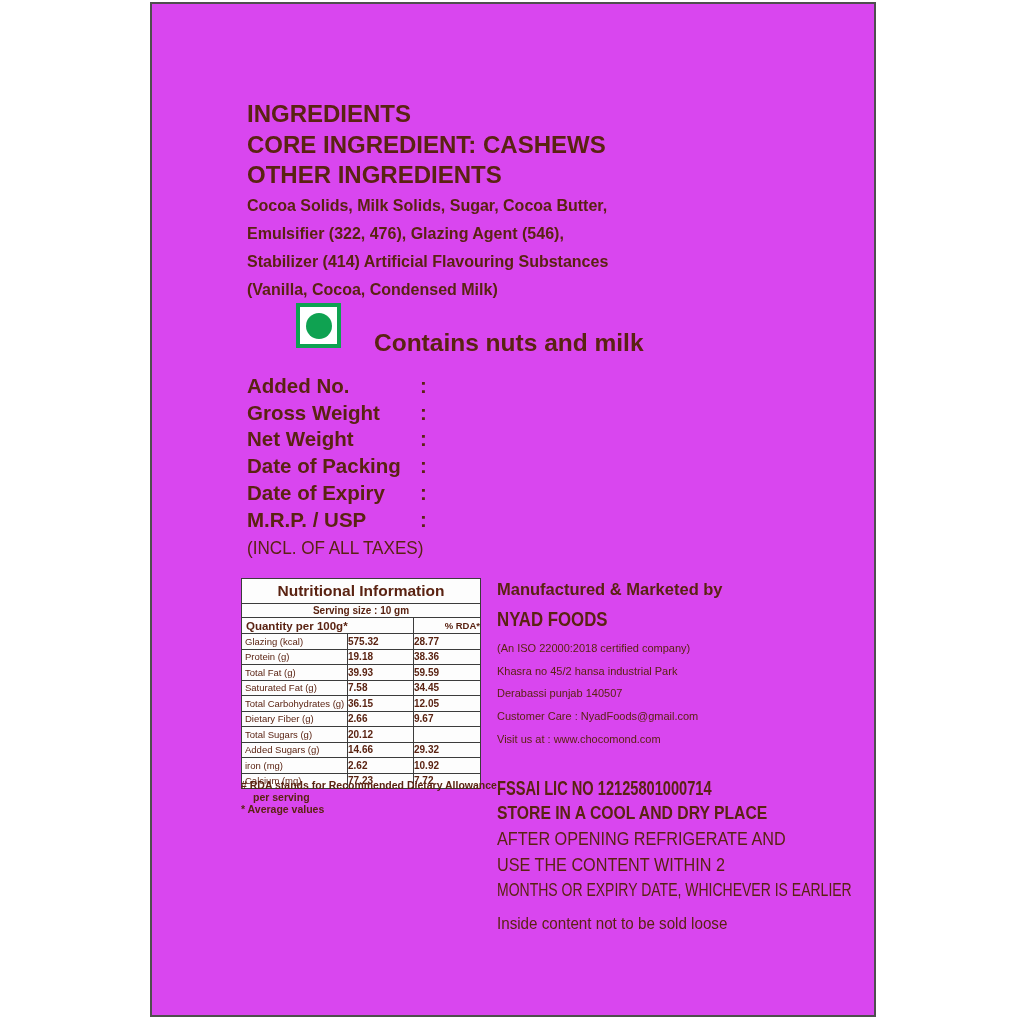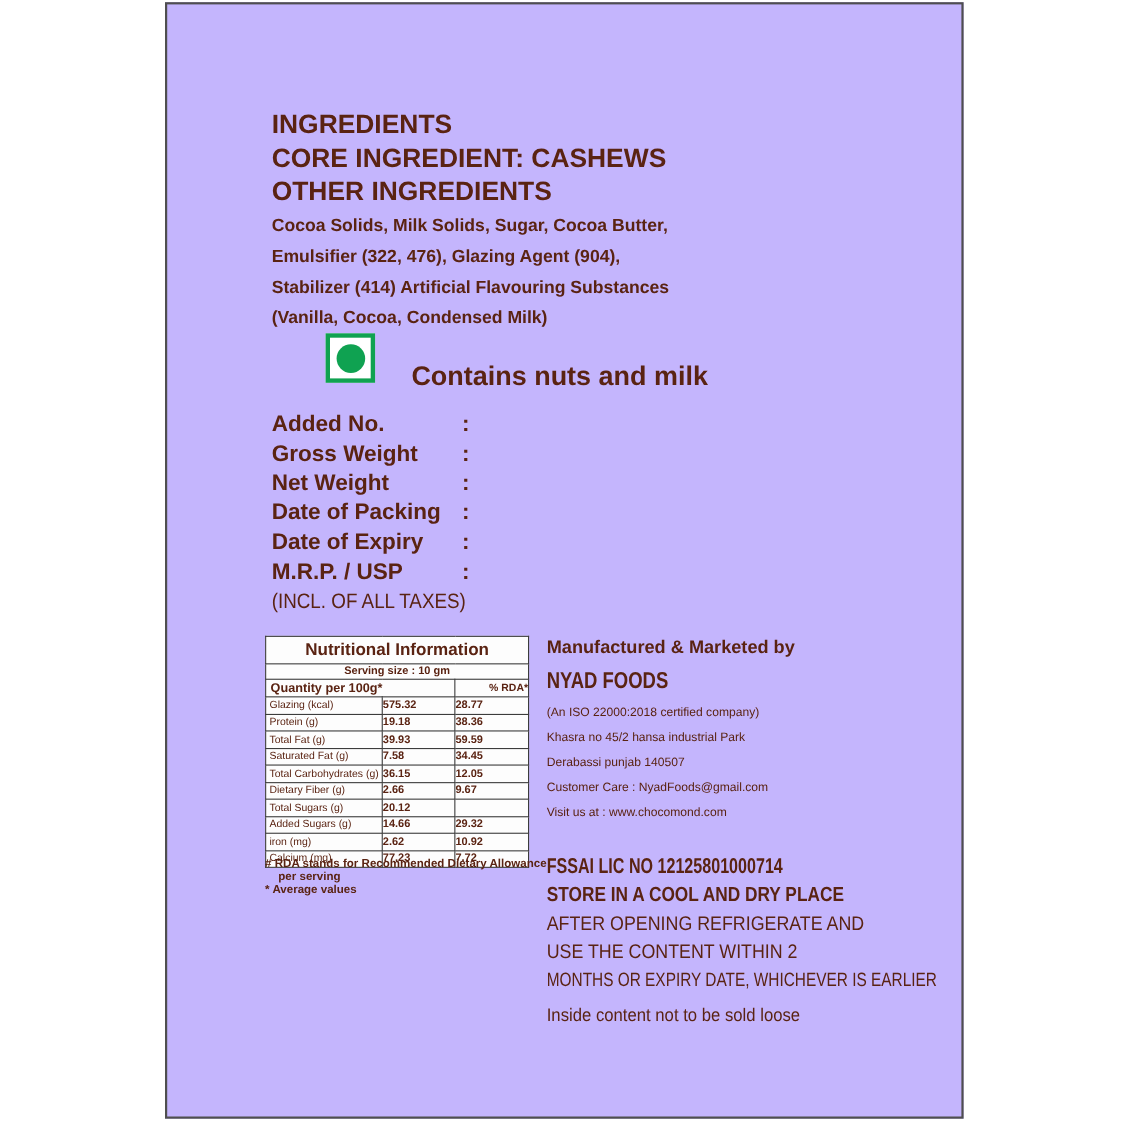--- a/index.html
+++ b/index.html
@@ -3,21 +3,21 @@
 <meta charset="utf-8">
 <style>
   html,body{margin:0;padding:0;}
   body{
     width:1024px;height:1024px;position:relative;background:#ffffff;
     font-family:"Liberation Sans",sans-serif;color:var(--ink,#5a2312);
     -webkit-font-smoothing:antialiased;
   }
   .page{
     position:absolute;left:150px;top:2px;width:722px;height:1011px;
-    border:2px solid var(--page-border,#4f4f4f);background:#c4b5fd;
+    border:2px solid var(--page-border,#4f4f4f);background:#d946ef;
   }
   .abs{position:absolute;}
   
   .ing-block{left:95px;top:95px;}
   .ing-head{font-weight:bold;font-size:24px;line-height:30.5px;white-space:nowrap;}
   .ing-body{font-weight:bold;font-size:16px;line-height:28px;margin-top:1px;white-space:nowrap;}
   
   .veg-symbol{left:144px;top:299px;width:37px;height:37px;border:4px solid var(--veg-green,#0fa251);
     background:#ffffff;display:flex;align-items:center;justify-content:center;}
   .veg-dot{width:26px;height:26px;border-radius:50%;background:var(--veg-green,#0fa251);}
@@ -58,21 +58,21 @@
 <body>
 
 <div class="page">
 
   <div class="abs ing-block">
     <div class="ing-head">INGREDIENTS</div>
     <div class="ing-head">CORE INGREDIENT: CASHEWS</div>
     <div class="ing-head">OTHER INGREDIENTS</div>
     <div class="ing-body">
       <div>Cocoa Solids, Milk Solids, Sugar, Cocoa Butter,</div>
-      <div>Emulsifier (322, 476), Glazing Agent (904),</div>
+      <div>Emulsifier (322, 476), Glazing Agent (546),</div>
       <div>Stabilizer (414) Artificial Flavouring Substances</div>
       <div>(Vanilla, Cocoa, Condensed Milk)</div>
     </div>
   </div>
 
   <div class="abs veg-symbol">
     <span class="veg-dot"></span>
   </div>
   <div class="abs allergen-text">Contains nuts and milk</div>
 

